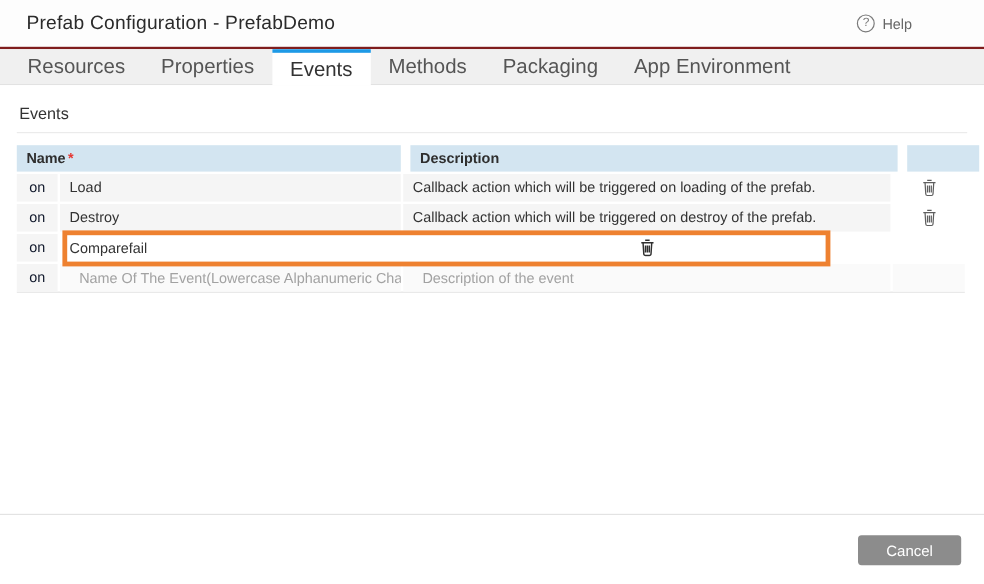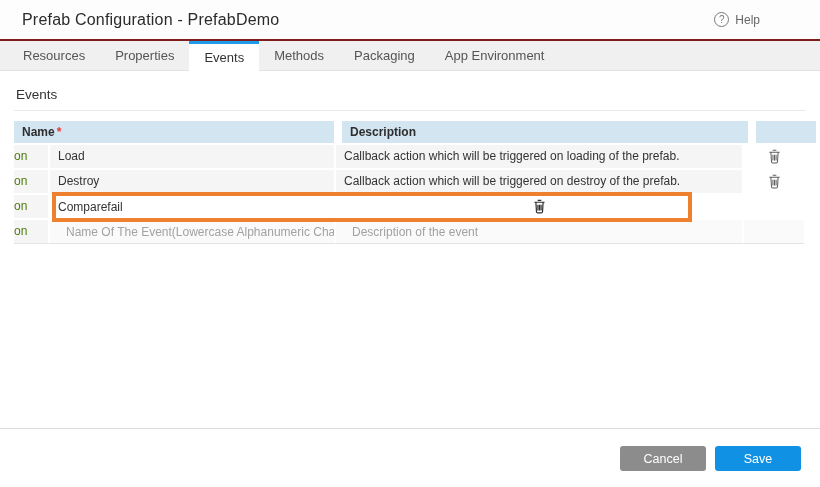--- a/index.html
+++ b/index.html
@@ -12,40 +12,40 @@
               display:flex; align-items:center; justify-content:space-between; padding:0 22px; }
   .titlebar h1 { font-size:16px; font-weight:normal; color:#2b2b2b; letter-spacing:.2px; }
   .help { display:flex; align-items:center; gap:6px; color:#666; font-size:12px; cursor:pointer; margin-right:38px; }
   .help-icon { width:15px; height:15px; border:1px solid #7a7a7a; border-radius:50%;
                display:inline-flex; align-items:center; justify-content:center;
                font-size:10px; color:#7a7a7a; line-height:1; }
 
   
   .tabbar { height:30px; flex:0 0 30px; background:#f0f0f0; border-bottom:1px solid #e2e2e2;
             display:flex; align-items:stretch; padding-left:8px; position:relative; }
-  .tab { padding:0 15px; font-size:13px; color:#555; display:flex; align-items:center; cursor:pointer; }
+  .tab { padding:0 15px; font-size:17px; color:#555; display:flex; align-items:center; cursor:pointer; }
   .tab.active { background:#fff; border-top:3px solid #1e9ae6; color:#333;
                 margin-bottom:-1px; padding-top:0; z-index:2; }
 
   
   .content { flex:1 1 auto; background:#fff; position:relative; }
   .section-title { font-size:13.5px; font-weight:normal; color:#333; margin:16px 0 0 16px; }
   .section-divider { height:1px; background:#ebebeb; margin:8px 14px 0 14px; }
 
   .table { position:relative; margin:10px 14px 0 14px; width:790px; font-size:12px; }
   .thead { display:grid; grid-template-columns:320px 406px 60px; gap:8px; }
   .th { background:#d3e5f1; height:22px; line-height:22px; padding-left:8px; color:#2e2e2e;
         font-size:12px; font-weight:bold; }
   .th.th-actions { padding-left:0; }
   .req { color:#e53935; margin-left:2px; }
 
   .tr { display:grid; grid-template-columns:34px 284px 406px 60px; gap:2px; margin-top:2px; }
   .td { background:#f5f5f5; height:23px; line-height:23px; padding-left:8px; color:#333;
         white-space:nowrap; overflow:hidden; }
-  .td-on { text-align:left; padding-left:0; color:#4d7c0f; }
+  .td-on { text-align:center; padding-left:0; color:#0f172a; }
   .td-action { background:#fff; padding-left:0; display:flex; align-items:center; justify-content:center; }
   .tr.placeholder-row .td { background:#fafafa; }
   .tr.placeholder-row .td-on { background:#f5f5f5; }
   .tr.placeholder-row { border-bottom:1px solid #e4e4e4; }
   .tr.editing .td { background:#fff; padding:0; }
   .tr.editing .td-on { background:#f5f5f5; }
 
   .cell-input { width:100%; height:100%; border:none; outline:none; background:transparent;
                 font-family:inherit; font-size:12px; color:#333; padding:0 8px; }
   .cell-input.focused { border:1px solid #58acde; background:#fff; }
@@ -153,16 +153,15 @@
         </div>
         <div class="td td-action"></div>
       </div>
 
       <div class="highlight-box"></div>
     </div>
   </main>
 
   <footer class="footer">
     <button class="btn btn-cancel">Cancel</button>
-    <button class="btn btn-save">Save</button>
   </footer>
 
 </div>
 
 </body></html>

